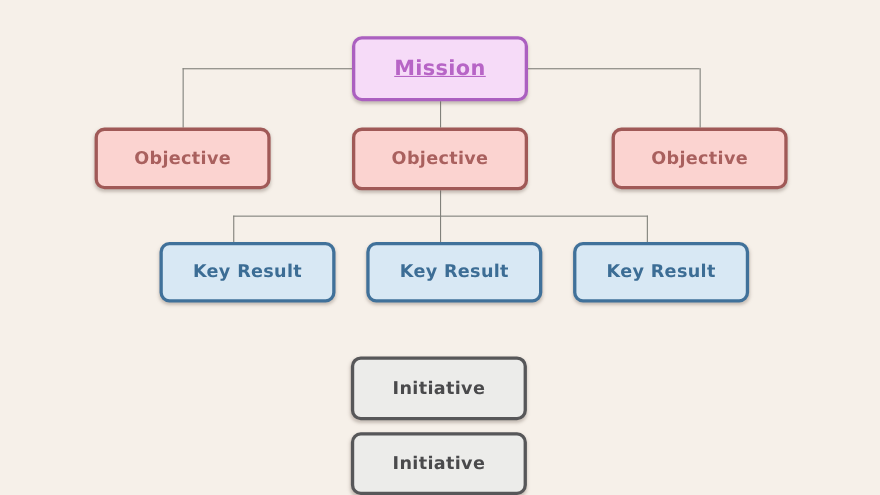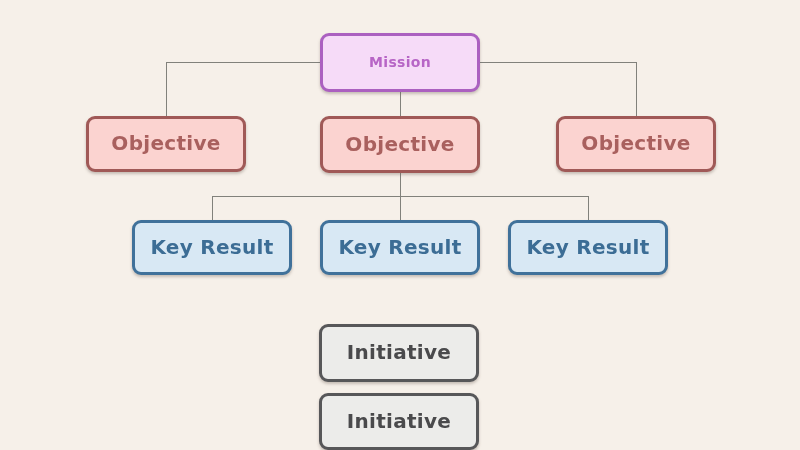--- a/index.html
+++ b/index.html
@@ -20,43 +20,45 @@
     }
     .node {
       position: absolute;
       box-sizing: border-box;
       border: 3px solid #000;
       border-radius: 9px;
       display: flex;
       align-items: center;
       justify-content: center;
       font-weight: bold;
-      font-size: 20px;
+      font-size: 16px;
       letter-spacing: 0.3px;
       box-shadow: 0 2px 3px rgba(110, 95, 85, 0.35);
     }
     .node .label {
       white-space: nowrap;
       transform: translateY(-1px);
     }
     .node.mission {
       background: var(--mission-fill, #f6dbf8);
       border-color: var(--mission-border, #ab60c0);
       color: var(--mission-text, #b765c6);
-      font-size: 14px;
+      font-size: 19px;
+      text-decoration: underline;
     }
     .node.objective {
       background: var(--objective-fill, #fbd3d0);
       border-color: var(--objective-border, #a05957);
       color: var(--objective-text, #a9605e);
     }
     .node.key-result {
       background: var(--key_result-fill, #d8e8f4);
       border-color: var(--key_result-border, #40719a);
       color: var(--key_result-text, #3c6d95);
+      margin-left: 13px;
     }
     .node.initiative {
       background: var(--initiative-fill, #ececea);
       border-color: var(--initiative-border, #575759);
       color: var(--initiative-text, #4a4a4c);
       margin-top: 36px;
     }
   </style>
 </head>
 <body>

